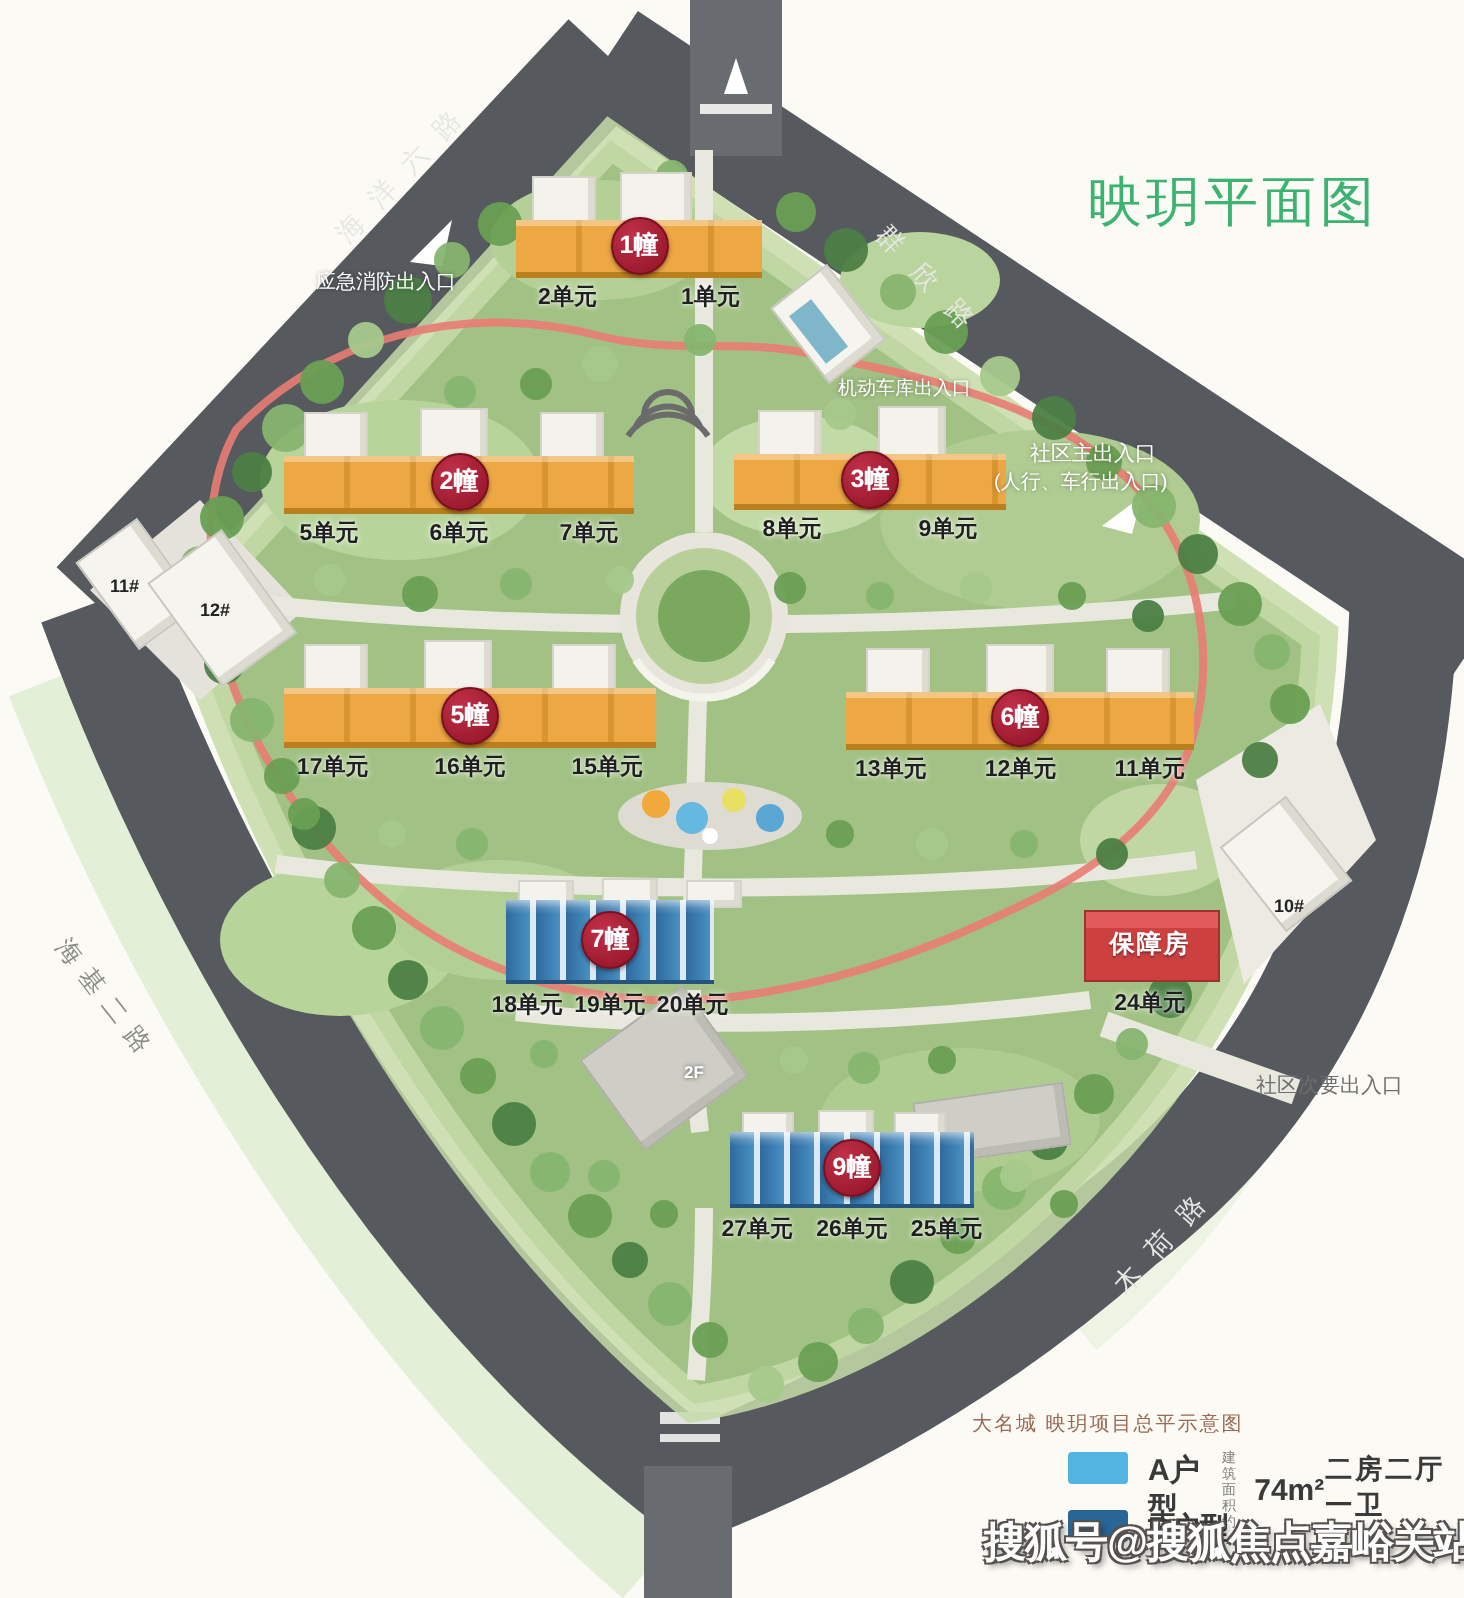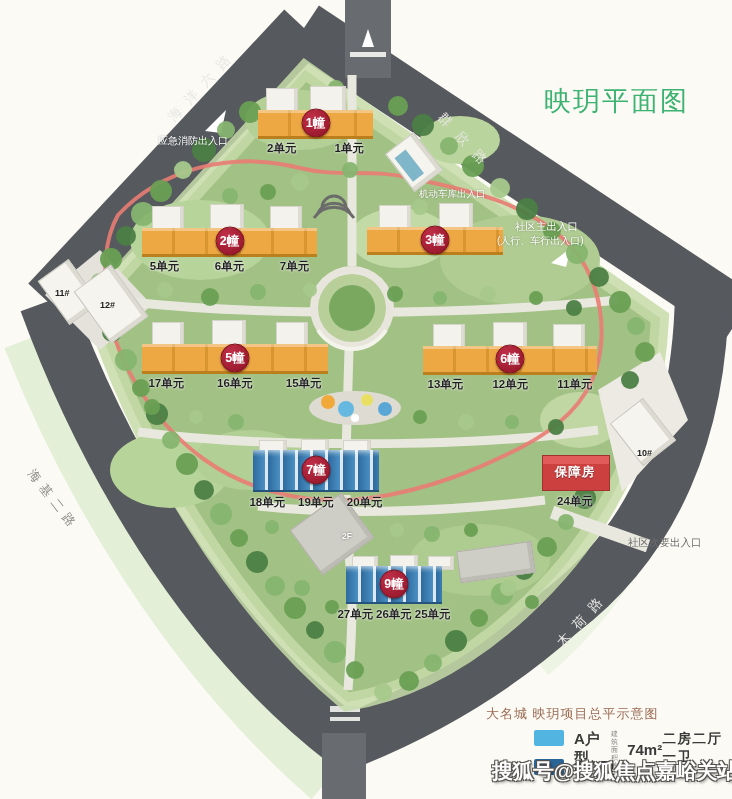--- a/index.html
+++ b/index.html
@@ -58,21 +58,21 @@
 
   
   .wb{position:absolute;background:#f5f4ee;border:1px solid #c8c7bf;
       box-shadow:inset -4px -4px 0 #dcdad1;z-index:18;}
   .wb.gray{background:#cfcec6;border-color:#b0afa7;box-shadow:inset -4px -4px 0 #bdbcb4;}
   .site-label{position:absolute;z-index:25;color:#222;font-size:9px;font-weight:bold;white-space:nowrap;}
   .site-label.onbldg{color:#fff;text-shadow:0 0 2px rgba(0,0,0,.6);font-size:8.5px;}
 
   
   .legend{position:absolute;left:486px;top:705px;width:246px;z-index:40;}
-  .legend .cap{font-size:13px;color:#9b6a52;margin-bottom:7px;letter-spacing:1px;}
+  .legend .cap{font-size:10px;color:#9b6a52;margin-bottom:7px;letter-spacing:1px;}
   .lrow{display:flex;align-items:flex-start;margin-bottom:7px;height:22px;padding-left:48px;}
   .sw{width:30px;height:16px;border-radius:2px;margin-right:10px;flex:0 0 auto;}
   .lname{font-size:15px;font-weight:bold;color:#3a3a3a;width:48px;}
   .lpfx{font-size:7px;color:#808080;width:17px;line-height:1.15;margin-right:3px;word-break:break-all;}
   .larea{font-size:15px;font-weight:bold;color:#3a3a3a;width:46px;margin-top:11px;}
   .ldesc{font-size:13.5px;font-weight:bold;color:#3a3a3a;letter-spacing:1.5px;}
 
   .watermark{position:absolute;left:492px;top:757px;z-index:60;font-size:21px;font-weight:bold;
      color:#fdfdfd;letter-spacing:-0.5px;white-space:nowrap;
      text-shadow:1px 1px 0 #55524e,-1px -1px 0 #55524e,1px -1px 0 #55524e,-1px 1px 0 #55524e,2px 2px 3px rgba(0,0,0,.45);}
@@ -266,21 +266,21 @@
   <div class="wb" style="left:396px;top:138px;width:34px;height:46px;transform:rotate(-38deg);">
     <div style="position:absolute;left:4px;top:8px;width:14px;height:30px;background:#7fb6c9;"></div>
   </div>
   <div class="wb gray" style="left:300px;top:506px;width:62px;height:54px;transform:rotate(-36deg);"></div>
   <div class="wb gray" style="left:458px;top:546px;width:74px;height:30px;transform:rotate(-8deg);"></div>
   <span class="site-label" style="left:55px;top:288px;">11#</span>
   <span class="site-label" style="left:100px;top:300px;">12#</span>
   <span class="site-label" style="left:637px;top:448px;">10#</span>
   <span class="site-label onbldg" style="left:342px;top:531px;">2F</span>
 
-  <div class="bldg" style="left:258px;top:110px;width:115px;height:26px;">
+  <div class="bldg" style="left:258px;top:110px;width:101px;height:26px;padding-left:22px;">
     <div class="roof" style="left:8px;top:-22px;width:30px;height:24px;"></div>
     <div class="roof" style="left:52px;top:-24px;width:34px;height:26px;"></div>
     <div class="bar orange"></div>
     <div class="badge">1幢</div>
     <div class="units">
       <span>2单元</span>
       <span>1单元</span>
     </div>
   </div>
 
@@ -295,20 +295,24 @@
       <span>6单元</span>
       <span>7单元</span>
     </div>
   </div>
 
   <div class="bldg" style="left:367px;top:227px;width:136px;height:25px;">
     <div class="roof" style="left:12px;top:-22px;width:30px;height:24px;"></div>
     <div class="roof" style="left:72px;top:-24px;width:32px;height:26px;"></div>
     <div class="bar orange"></div>
     <div class="badge">3幢</div>
+    <div class="units">
+      <span>8单元</span>
+      <span>9单元</span>
+    </div>
   </div>
 
   <div class="bldg" style="left:142px;top:344px;width:186px;height:27px;">
     <div class="roof" style="left:10px;top:-22px;width:30px;height:24px;"></div>
     <div class="roof" style="left:70px;top:-24px;width:32px;height:26px;"></div>
     <div class="roof" style="left:134px;top:-22px;width:30px;height:24px;"></div>
     <div class="bar orange"></div>
     <div class="badge">5幢</div>
     <div class="units">
       <span>17单元</span>
@@ -323,21 +327,21 @@
     <div class="roof" style="left:130px;top:-22px;width:30px;height:24px;"></div>
     <div class="bar orange"></div>
     <div class="badge">6幢</div>
     <div class="units">
       <span>13单元</span>
       <span>12单元</span>
       <span>11单元</span>
     </div>
   </div>
 
-  <div class="bldg" style="left:253px;top:450px;width:126px;height:40px;">
+  <div class="bldg" style="left:253px;top:450px;width:104px;height:40px;">
     <div class="roof" style="left:6px;top:-10px;width:26px;height:12px;"></div>
     <div class="roof" style="left:48px;top:-11px;width:26px;height:13px;"></div>
     <div class="roof" style="left:90px;top:-10px;width:26px;height:12px;"></div>
     <div class="bar blue"></div>
     <div class="badge">7幢</div>
     <div class="units">
       <span>18单元</span>
       <span>19单元</span>
       <span>20单元</span>
     </div>
@@ -345,21 +349,21 @@
 
 
   <div class="bldg" style="left:542px;top:455px;width:66px;height:34px;">
     <div class="bar red"></div>
     <div class="tag">保障房</div>
     <div class="units">
       <span>24单元</span>
     </div>
   </div>
 
-  <div class="bldg" style="left:346px;top:566px;width:96px;height:36px;">
+  <div class="bldg" style="left:365px;top:566px;width:122px;height:36px;">
     <div class="roof" style="left:6px;top:-10px;width:24px;height:12px;"></div>
     <div class="roof" style="left:44px;top:-11px;width:26px;height:13px;"></div>
     <div class="roof" style="left:82px;top:-10px;width:24px;height:12px;"></div>
     <div class="bar blue"></div>
     <div class="badge">9幢</div>
     <div class="units">
       <span>27单元</span>
       <span>26单元</span>
       <span>25单元</span>
     </div>

